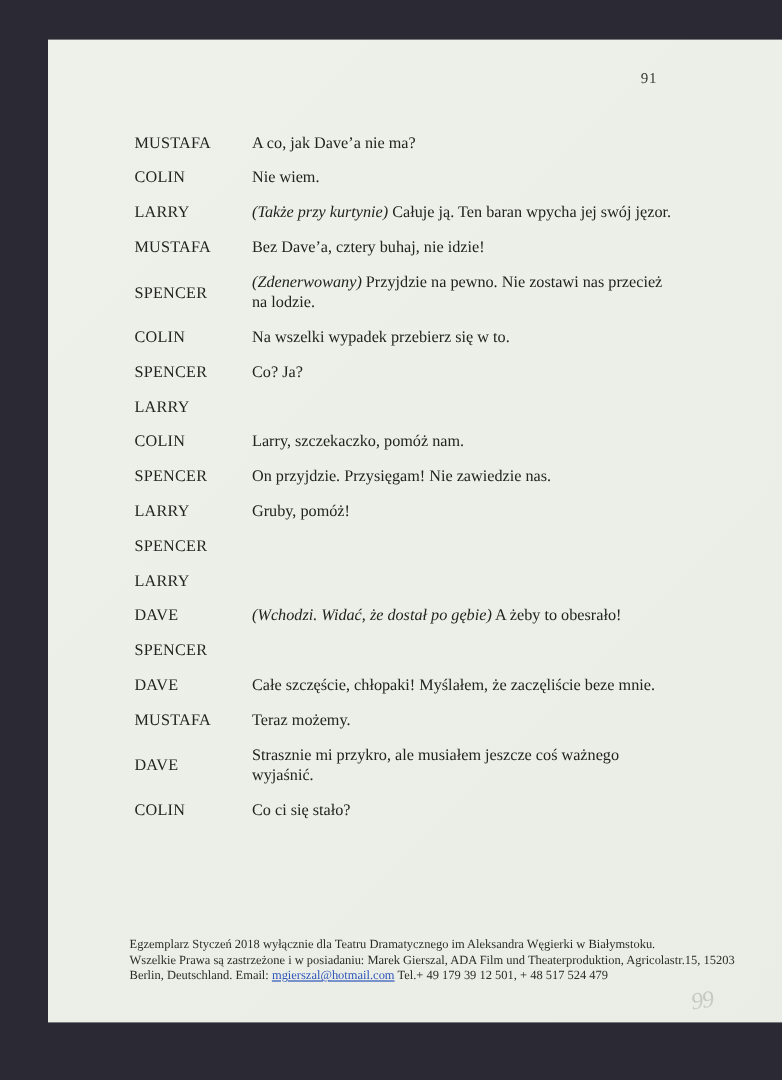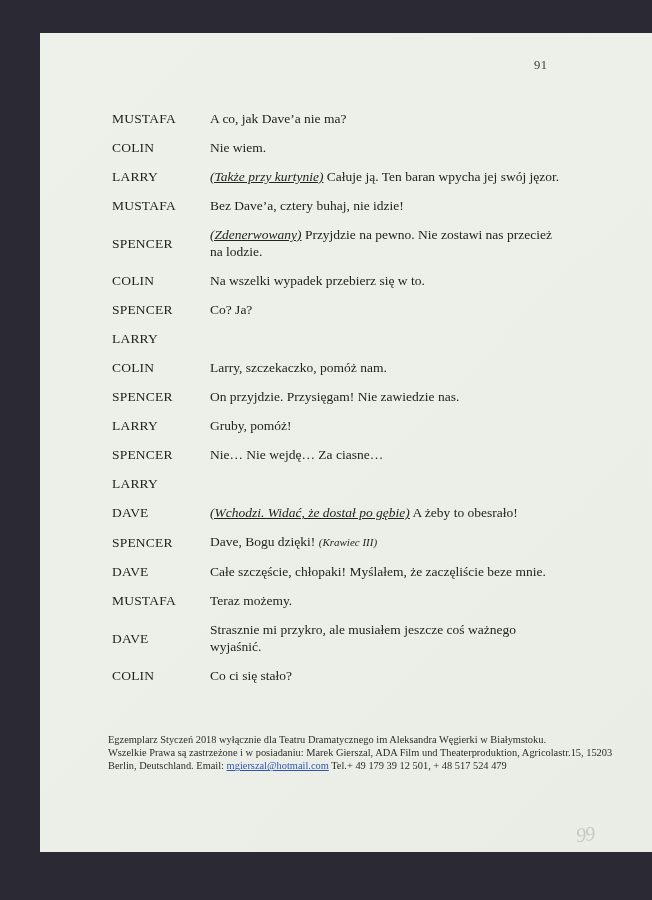--- a/index.html
+++ b/index.html
@@ -44,25 +44,25 @@
     font-size: 13.5px;
     line-height: 17px;
     letter-spacing: 0.2px;
   }
   .dlg-col {
     width: 350px;
     flex: 0 0 350px;
     font-size: 13.5px;
     line-height: 17px;
   }
-  .seg-italic { font-style: italic; text-decoration: underline; }
+  .seg-italic { font-style: italic; }
   .seg-small { font-style: italic; font-size: 11px; }
   .footer {
     position: absolute;
-    left: 68px; top: 700px;
+    left: 68px; top: 748px;
     width: 490px;
     font-size: 10.4px;
     line-height: 13.2px;
     color: #2c2c28;
   }
   .footer .fline { white-space: nowrap; }
   .email-link {
     color: #2f55b8;
     text-decoration: underline;
     cursor: pointer;
@@ -125,32 +125,30 @@
         <div class="row">
           <div class="char-col">SPENCER</div>
           <div class="dlg-col"><span>On przyjdzie. Przysięgam! Nie zawiedzie nas.</span></div>
         </div>
         <div class="row">
           <div class="char-col">LARRY</div>
           <div class="dlg-col"><span>Gruby, pomóż!</span></div>
         </div>
         <div class="row">
           <div class="char-col">SPENCER</div>
-          <div class="dlg-col"><span>Nie… Nie wejdę… Za ciasne…</span></div>
         </div>
         <div class="row">
           <div class="char-col">LARRY</div>
         </div>
         <div class="row">
           <div class="char-col">DAVE</div>
           <div class="dlg-col"><span class="seg-italic">(Wchodzi. Widać, że dostał po gębie)</span><span> A żeby to obesrało!</span></div>
         </div>
         <div class="row">
           <div class="char-col">SPENCER</div>
-          <div class="dlg-col"><span>Dave, Bogu dzięki! </span><span class="seg-small">(Krawiec III)</span></div>
         </div>
         <div class="row">
           <div class="char-col">DAVE</div>
           <div class="dlg-col"><span>Całe szczęście, chłopaki! Myślałem, że zaczęliście beze mnie.</span></div>
         </div>
         <div class="row">
           <div class="char-col">MUSTAFA</div>
           <div class="dlg-col"><span>Teraz możemy.</span></div>
         </div>
         <div class="row">

